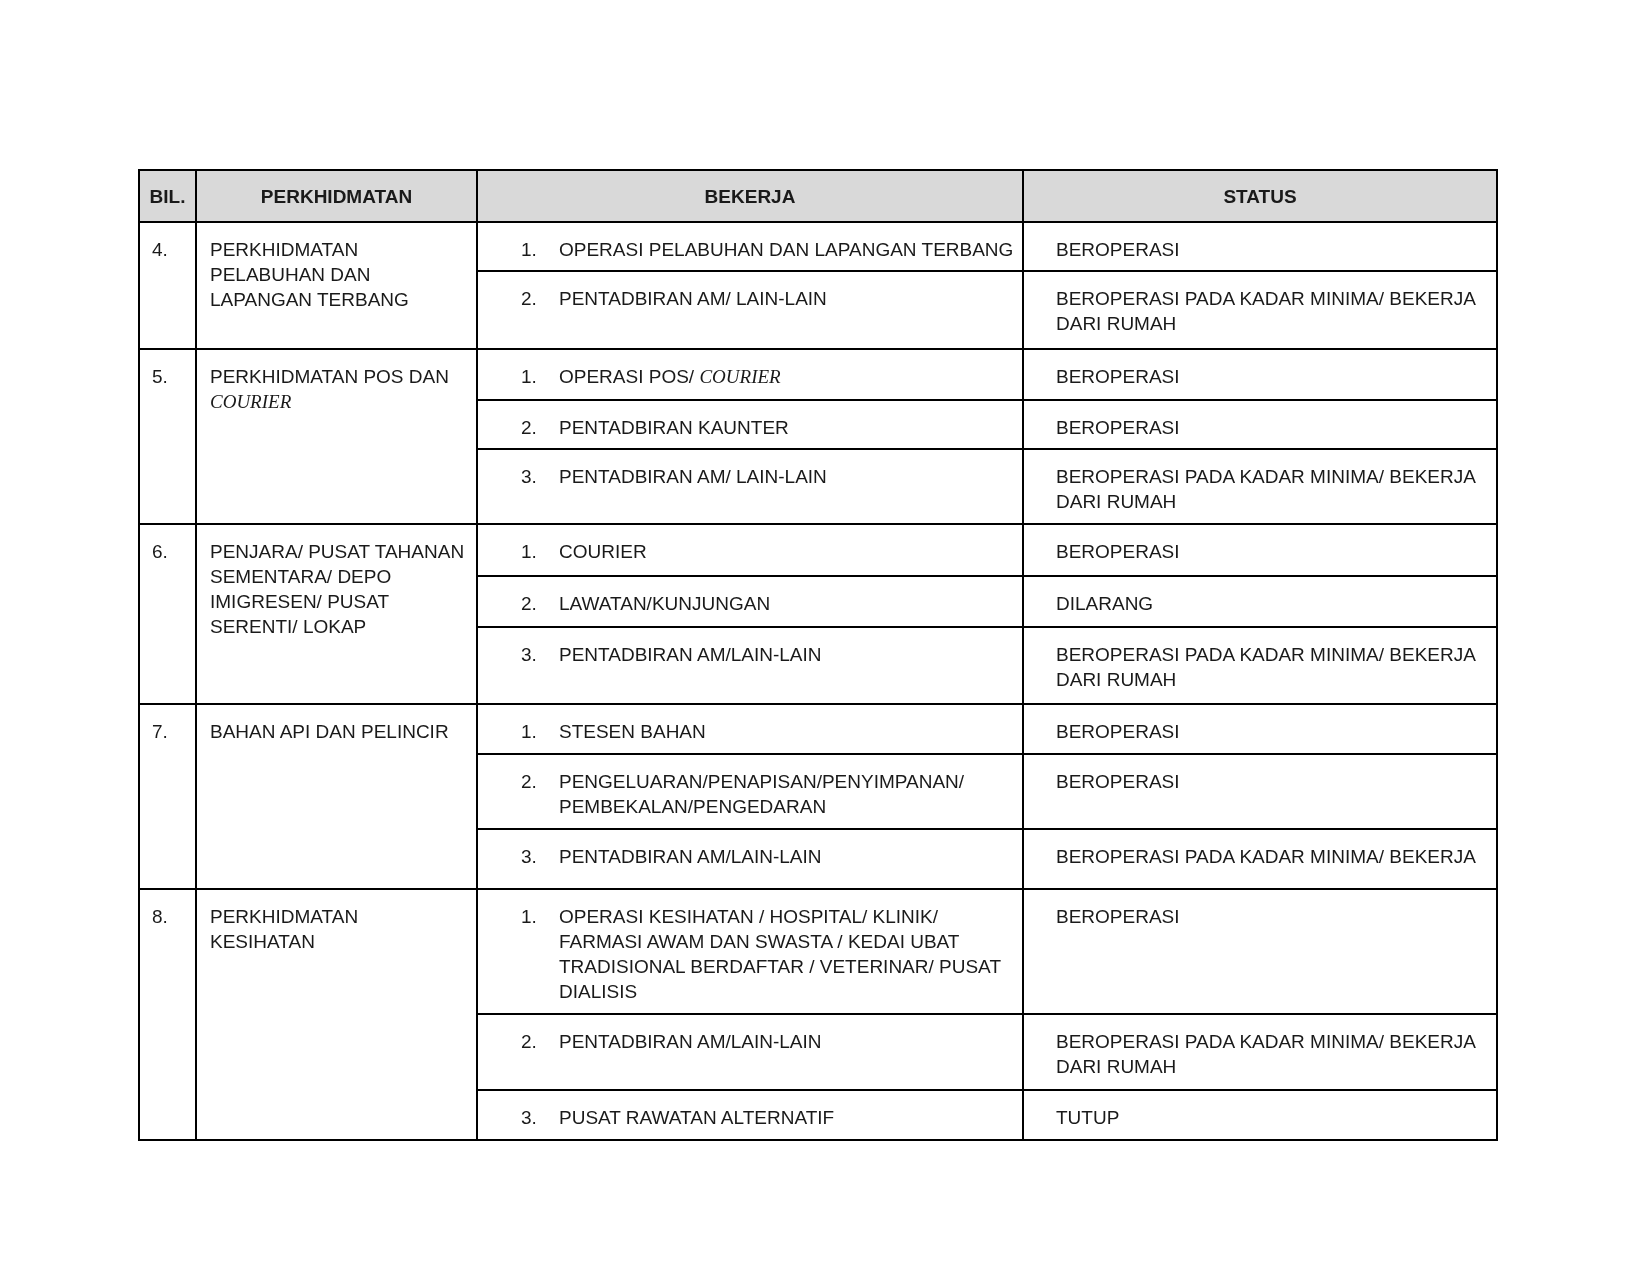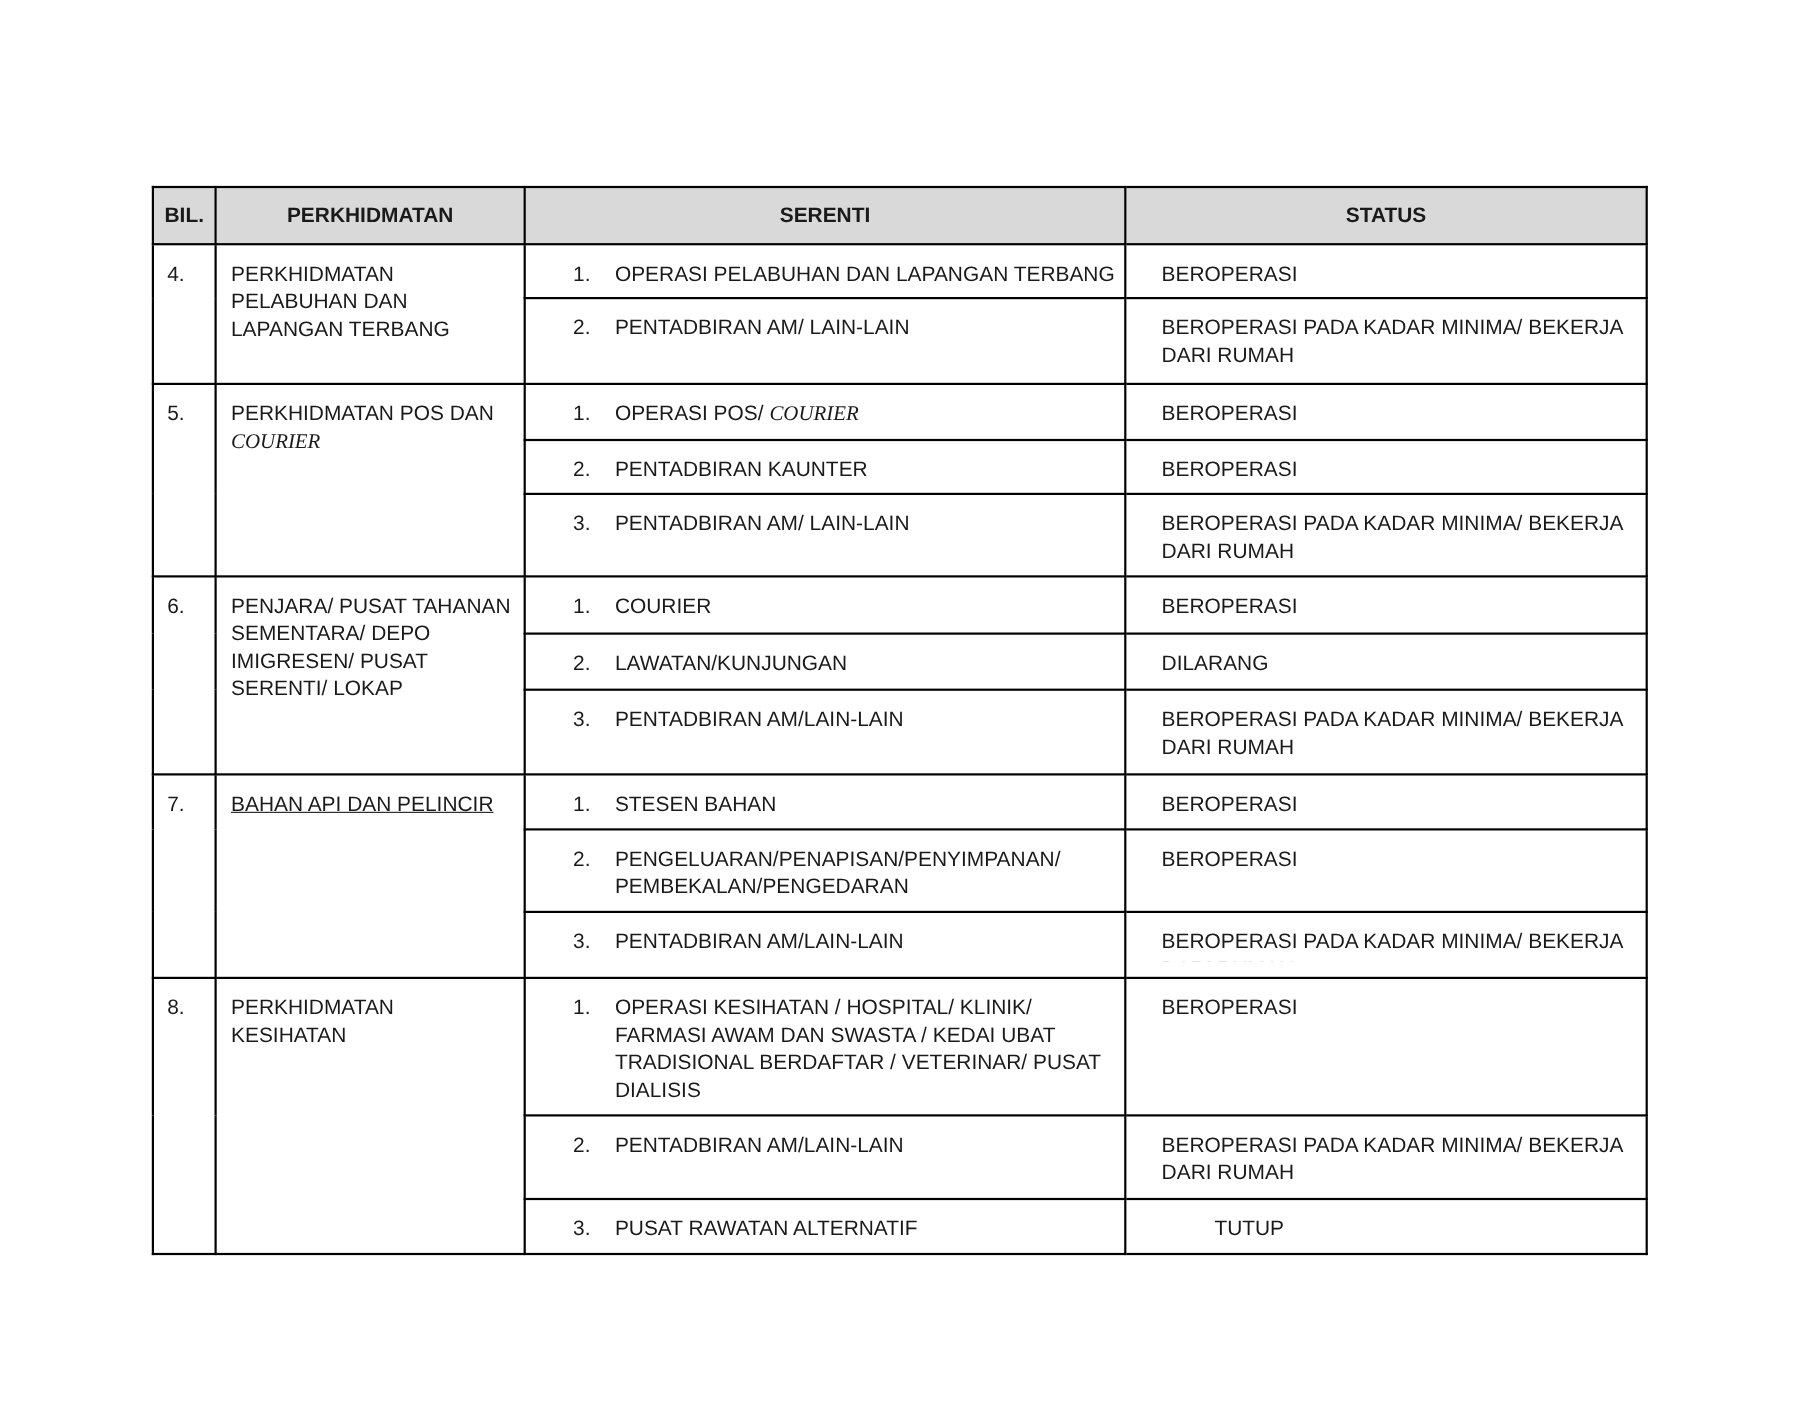--- a/index.html
+++ b/index.html
@@ -59,21 +59,21 @@
     <colgroup>
       <col style="width:57px">
       <col style="width:281px">
       <col style="width:546px">
       <col style="width:474px">
     </colgroup>
     <thead>
       <tr>
         <th>BIL.</th>
         <th>PERKHIDMATAN</th>
-        <th>SERENTI</th>
+        <th>BEKERJA</th>
         <th>STATUS</th>
       </tr>
     </thead>
     <tbody>
         <tr style="height: 49px;">
           <td class="bil" rowspan="2">
             <div class="box" style="height: 111px;"><span>4.</span></div>
           </td>
           <td class="service" rowspan="2">
             <div class="box" style="height: 111px;"><span>PERKHIDMATAN<br>PELABUHAN DAN<br>LAPANGAN TERBANG</span></div>
@@ -191,21 +191,21 @@
           </td>
           <td class="status">
             <div class="box" style="height: 61px;"><span>BEROPERASI PADA KADAR MINIMA/ BEKERJA DARI RUMAH</span></div>
           </td>
         </tr>
         <tr style="height: 50px;">
           <td class="bil" rowspan="3">
             <div class="box" style="height: 169px;"><span>7.</span></div>
           </td>
           <td class="service" rowspan="3">
-            <div class="box" style="height: 169px; text-decoration: underline;"><span>BAHAN API DAN PELINCIR</span></div>
+            <div class="box" style="height: 169px;"><span>BAHAN API DAN PELINCIR</span></div>
           </td>
           <td class="komponen">
             <div class="box" style="height: 34px;">
               <div class="krow">
                 <span class="knum">1.</span>
                 <span class="ktext">STESEN BAHAN</span>
               </div>
             </div>
           </td>
           <td class="status">
@@ -273,18 +273,18 @@
         <tr style="height: 50px;">
           <td class="komponen">
             <div class="box" style="height: 34px;">
               <div class="krow">
                 <span class="knum">3.</span>
                 <span class="ktext">PUSAT RAWATAN ALTERNATIF</span>
               </div>
             </div>
           </td>
           <td class="status">
-            <div class="box" style="height: 34px; margin-left: 48px;"><span>TUTUP</span></div>
+            <div class="box" style="height: 34px;"><span>TUTUP</span></div>
           </td>
         </tr>
       </tbody>
   </table>
 </div>
 
 </body></html>

